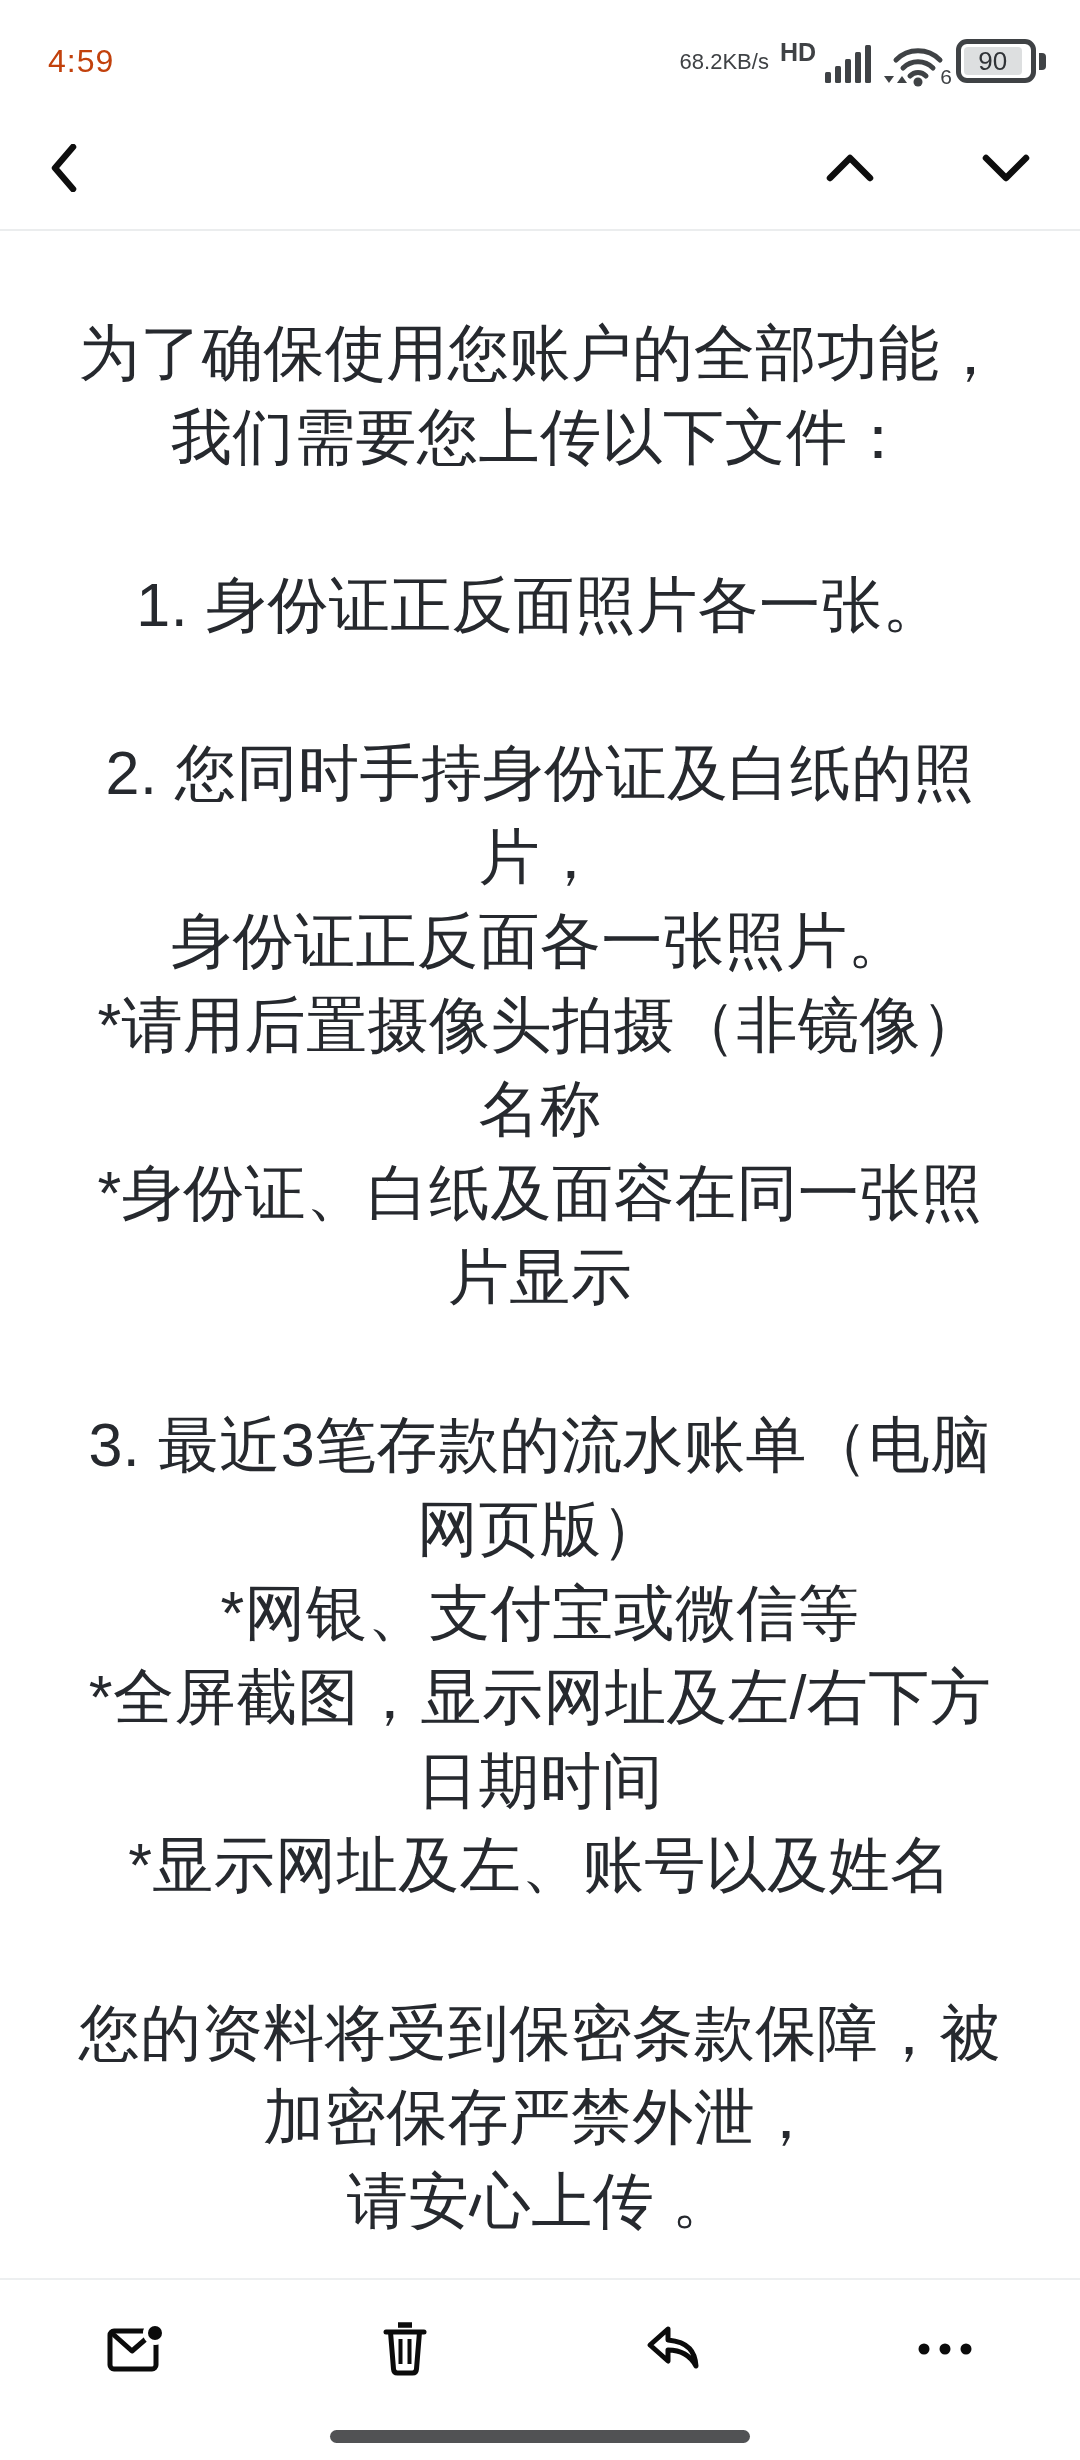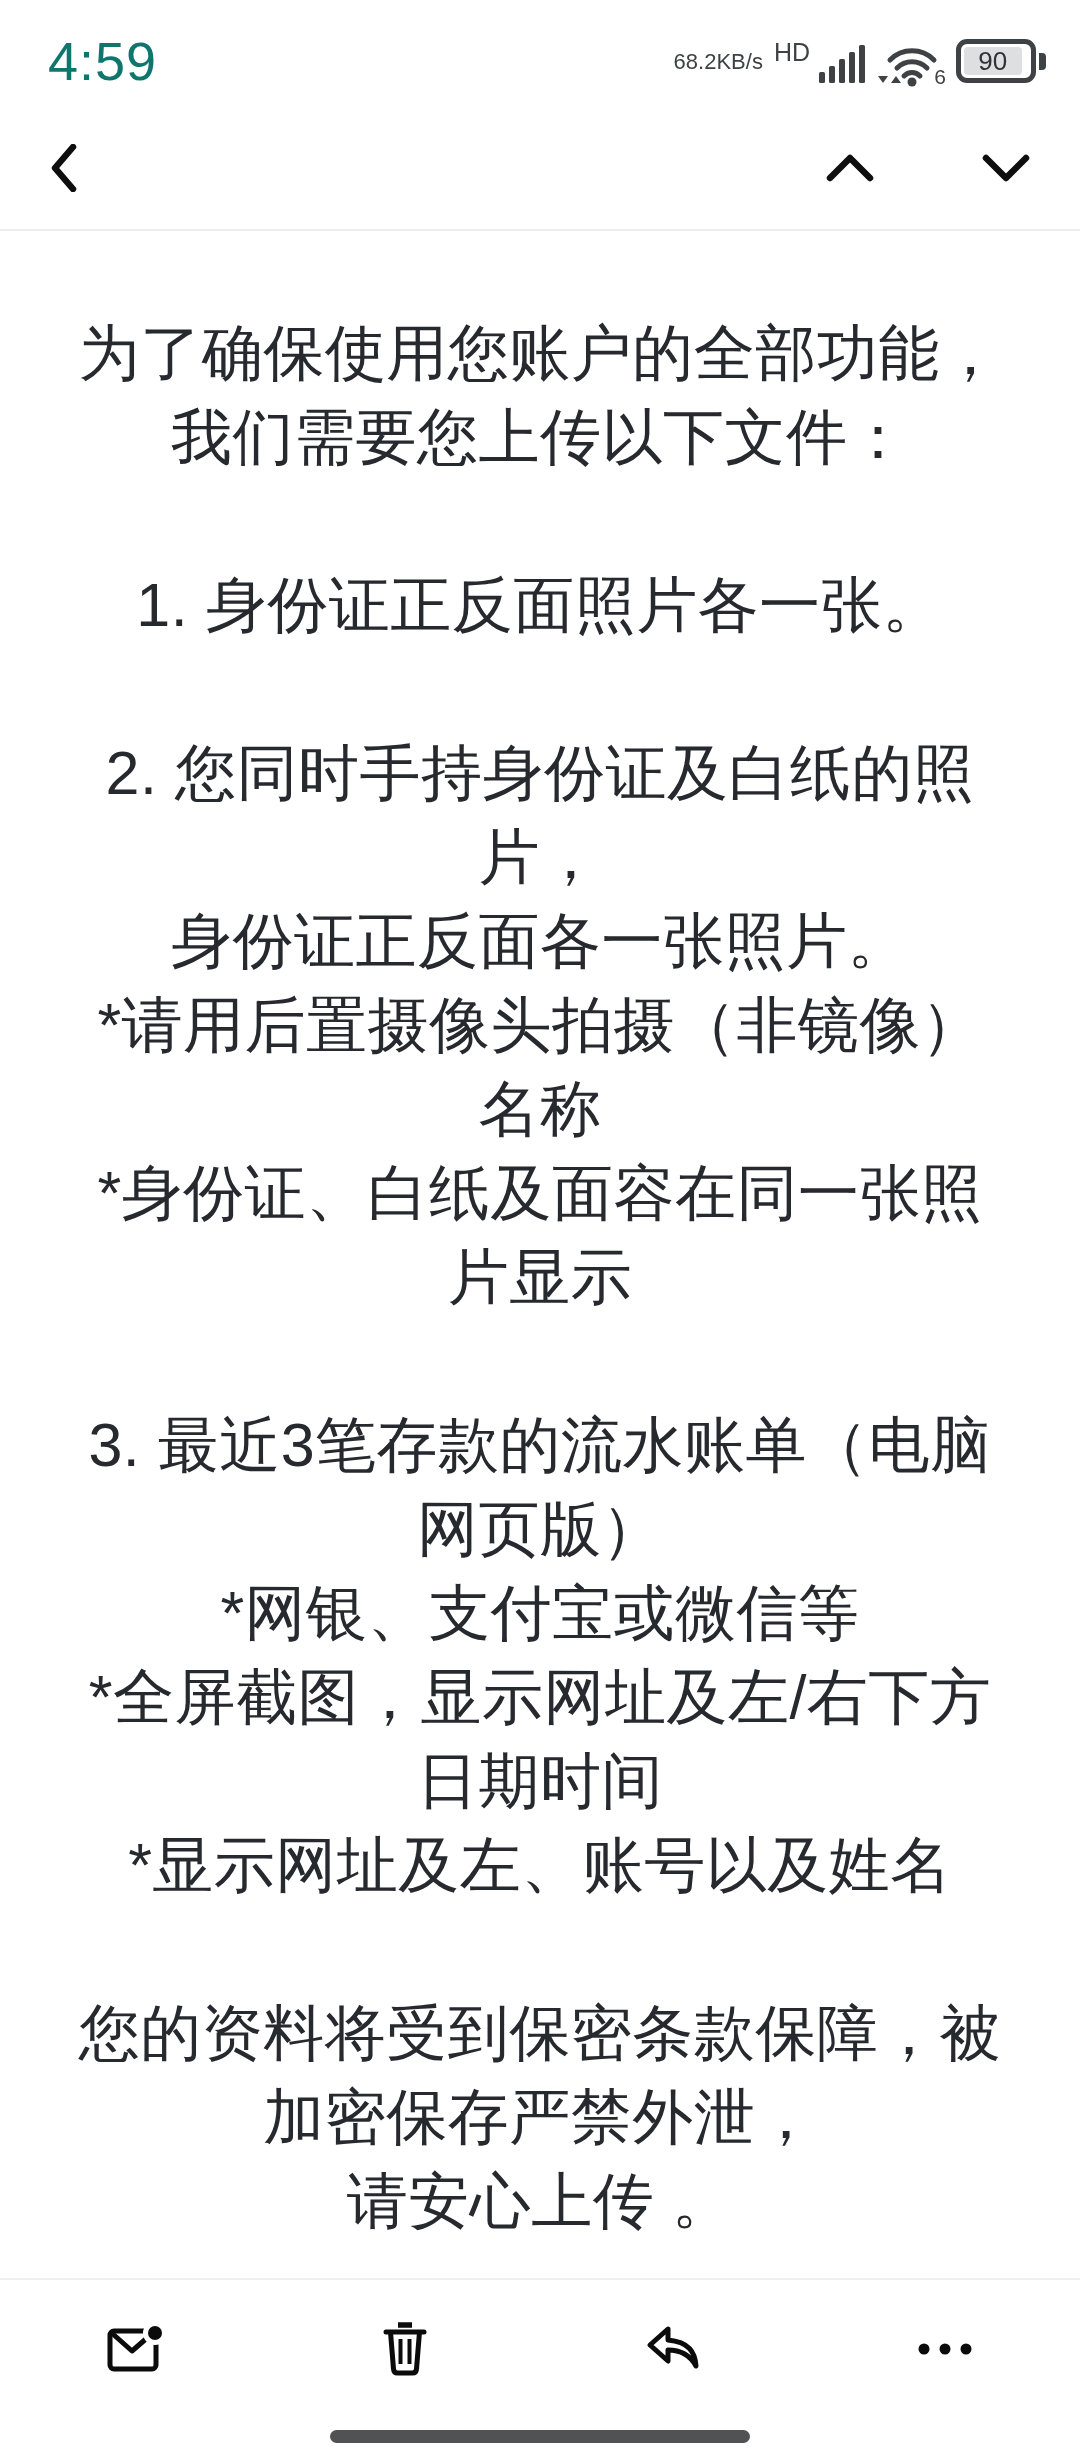--- a/index.html
+++ b/index.html
@@ -2,28 +2,28 @@
 <html><head>
 <meta charset="utf-8">
 <style>
   html,body{margin:0;padding:0;}
   body{width:1080px;height:2460px;background:#ffffff;font-family:"Liberation Sans",sans-serif;}
   .screen{position:relative;width:1080px;height:2460px;background:#ffffff;overflow:hidden;}
 
   
   .top-chrome{box-sizing:border-box;height:231px;border-bottom:2px solid #ebedee;background:#ffffff;}
   .status-bar{height:108px;display:flex;align-items:center;padding:14px 34px 0 48px;box-sizing:border-box;}
-  .sb-time{font-size:54px;font-weight:500;color:#0f766e;letter-spacing:1px;}
+  .sb-time{font-size:32px;font-weight:500;color:#c2410c;letter-spacing:1px;}
   .sb-right{margin-left:auto;display:flex;align-items:center;gap:9px;}
   .sb-speed{display:flex;flex-direction:row;line-height:23px;font-size:22px;color:#3f4245;text-align:left;}
-  .sb-hd{font-size:25px;font-weight:400;color:#3f4245;margin-bottom:18px;margin-left:2px;}
+  .sb-hd{font-size:25px;font-weight:700;color:#3f4245;margin-bottom:18px;margin-left:2px;}
   .sb-bars{margin-top:6px;}
   .sb-wifi-wrap{position:relative;margin-top:4px;}
   .sb-wifi6{position:absolute;right:-6px;bottom:-2px;font-size:21px;color:#3f4245;}
-  .battery{display:flex;align-items:center;margin-left:7px;}
+  .battery{display:flex;align-items:center;margin-left:1px;}
   .bat-body{box-sizing:border-box;width:80px;height:44px;border:5px solid #3f4245;border-radius:11px;padding:3px;display:flex;background:#ffffff;}
   .bat-fill{background:#dddfe0;border-radius:4px;width:90%;display:flex;align-items:center;justify-content:center;}
   .bat-pct{font-size:26px;color:#303337;}
   .bat-nub{width:7px;height:17px;background:#3f4245;border-radius:0 4px 4px 0;margin-left:3px;}
 
   .nav-bar{position:relative;height:120px;}
   .nav-btn{position:absolute;top:0;height:120px;display:flex;align-items:center;justify-content:center;background:none;border:none;padding:0;cursor:pointer;}
   .nav-back{left:38px;width:50px;}
   .nav-up{right:200px;width:60px;}
   .nav-down{right:44px;width:60px;}

